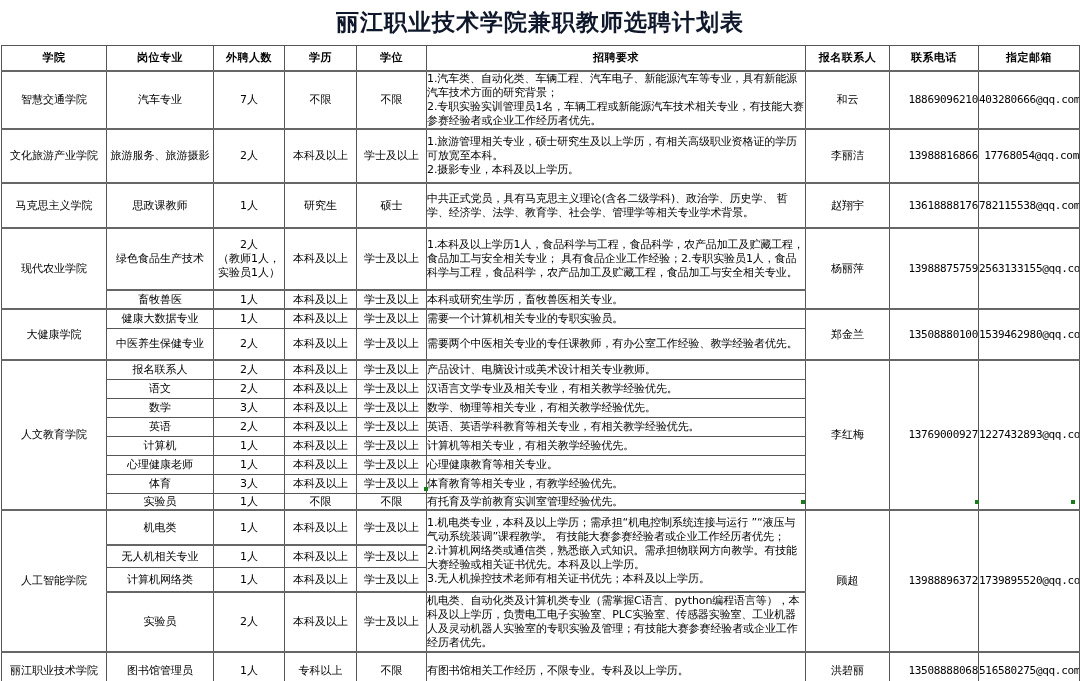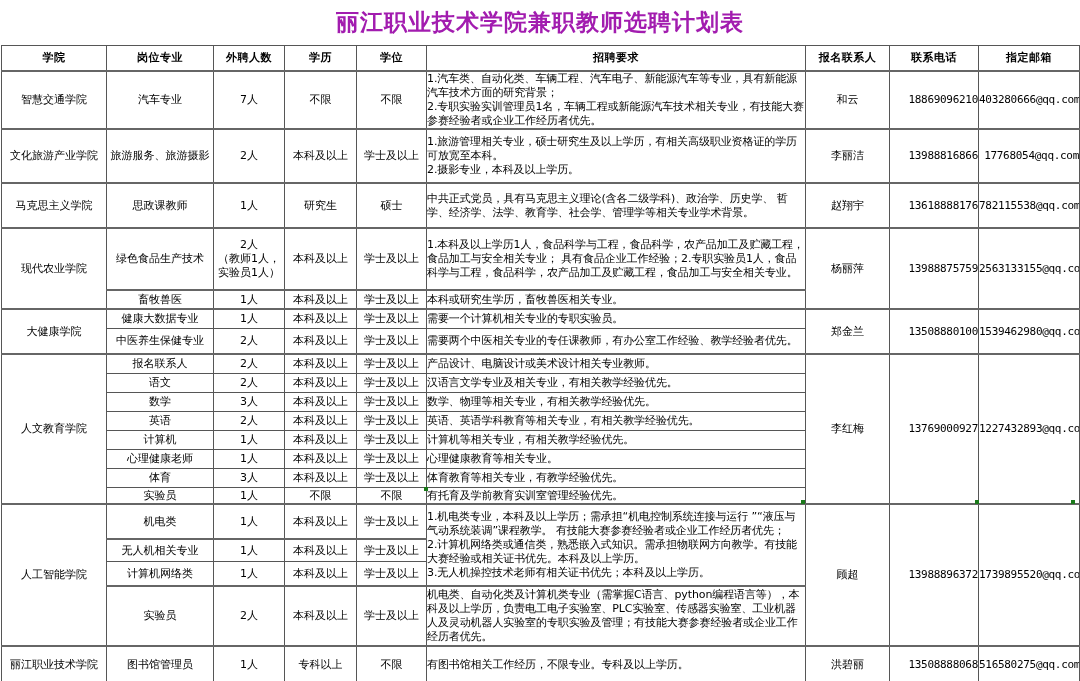--- a/index.html
+++ b/index.html
@@ -27,21 +27,21 @@
     display: flex;
     align-items: center;
     justify-content: center;
     border-bottom: none;
   }
   .doc-title {
     font-family: "DejaVu Serif", "Liberation Serif", serif;
     font-weight: bold;
     font-size: 23px;
     letter-spacing: 1px;
-    color: #a21caf;
+    color: #0f172a;
     white-space: nowrap;
   }
   table.sheet {
     border-collapse: collapse;
     table-layout: fixed;
     width: 1078px;
     margin: 0 1px;
     border: 1px solid #000000;
   }
   table.sheet td, table.sheet th {
@@ -193,21 +193,21 @@
           <td class="c college thick-top" rowspan="2">大健康学院</td>
           <td class="c multi thick-top">健康大数据专业</td>
           <td class="c multi thick-top">1人</td>
           <td class="c nowrapmini thick-top">本科及以上</td>
           <td class="c nowrapmini thick-top">学士及以上</td>
           <td class="req thick-top">需要一个计算机相关专业的专职实验员。</td>
           <td class="person thick-top" rowspan="2">郑金兰</td>
           <td class="tel thick-top" rowspan="2">13508880100</td>
           <td class="mail thick-top" rowspan="2">1539462980@qq.com</td>
         </tr>
-        <tr style="height: 26px;">
+        <tr style="height: 32px;">
           <td class="c multi">中医养生保健专业</td>
           <td class="c multi">2人</td>
           <td class="c nowrapmini">本科及以上</td>
           <td class="c nowrapmini">学士及以上</td>
           <td class="req">需要两个中医相关专业的专任课教师，有办公室工作经验、教学经验者优先。</td>
         </tr>
         <tr style="height: 19px;">
           <td class="c college thick-top" rowspan="8">人文教育学院</td>
           <td class="c multi thick-top">报名联系人</td>
           <td class="c multi thick-top">2人</td>

